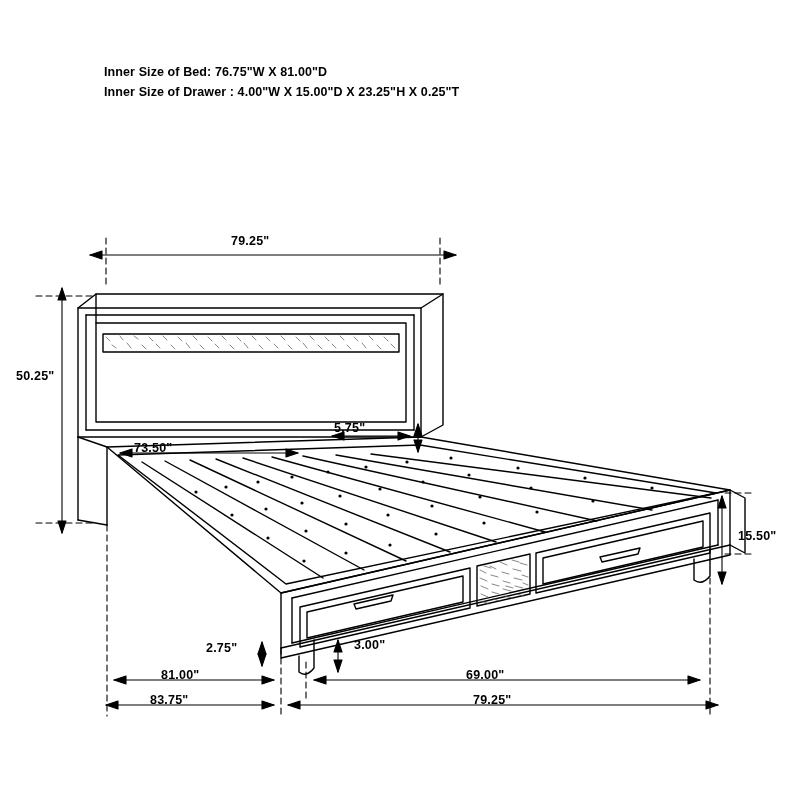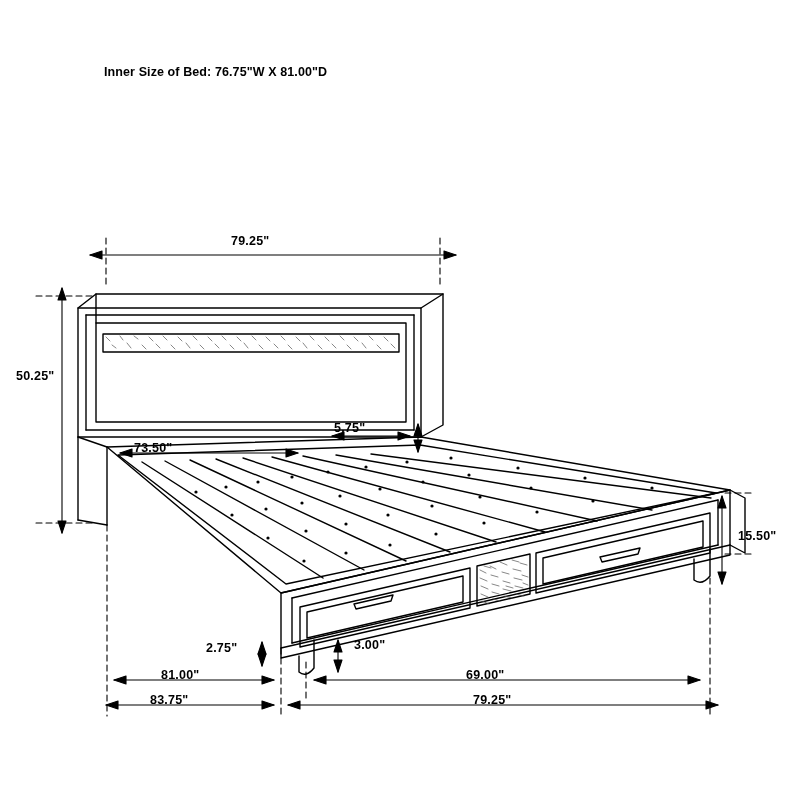--- a/index.html
+++ b/index.html
@@ -50,20 +50,21 @@
     letter-spacing: 0.2px;
   }
 </style>
 </head>
 <body>
 
 <div id="stage">
 
   <div class="note-block">
     <span class="note-line">Inner Size of Bed: 76.75"W X 81.00"D</span>
+    <span class="note-line">Inner Size of Drawer : 4.00"W X 15.00"D X 23.25"H X 0.25"T</span>
   </div>
 
   <svg class="diagram" viewBox="0 0 800 800">
     <g fill="none" stroke="#000000" stroke-width="1.4" stroke-linejoin="round" stroke-linecap="round">
 
       <g>
 
         <path d="M78 308 L96 294 L443 294 L443 425 L421 437 L78 437 Z"></path>
 
         <path d="M78 308 L421 308 L421 437"></path>

